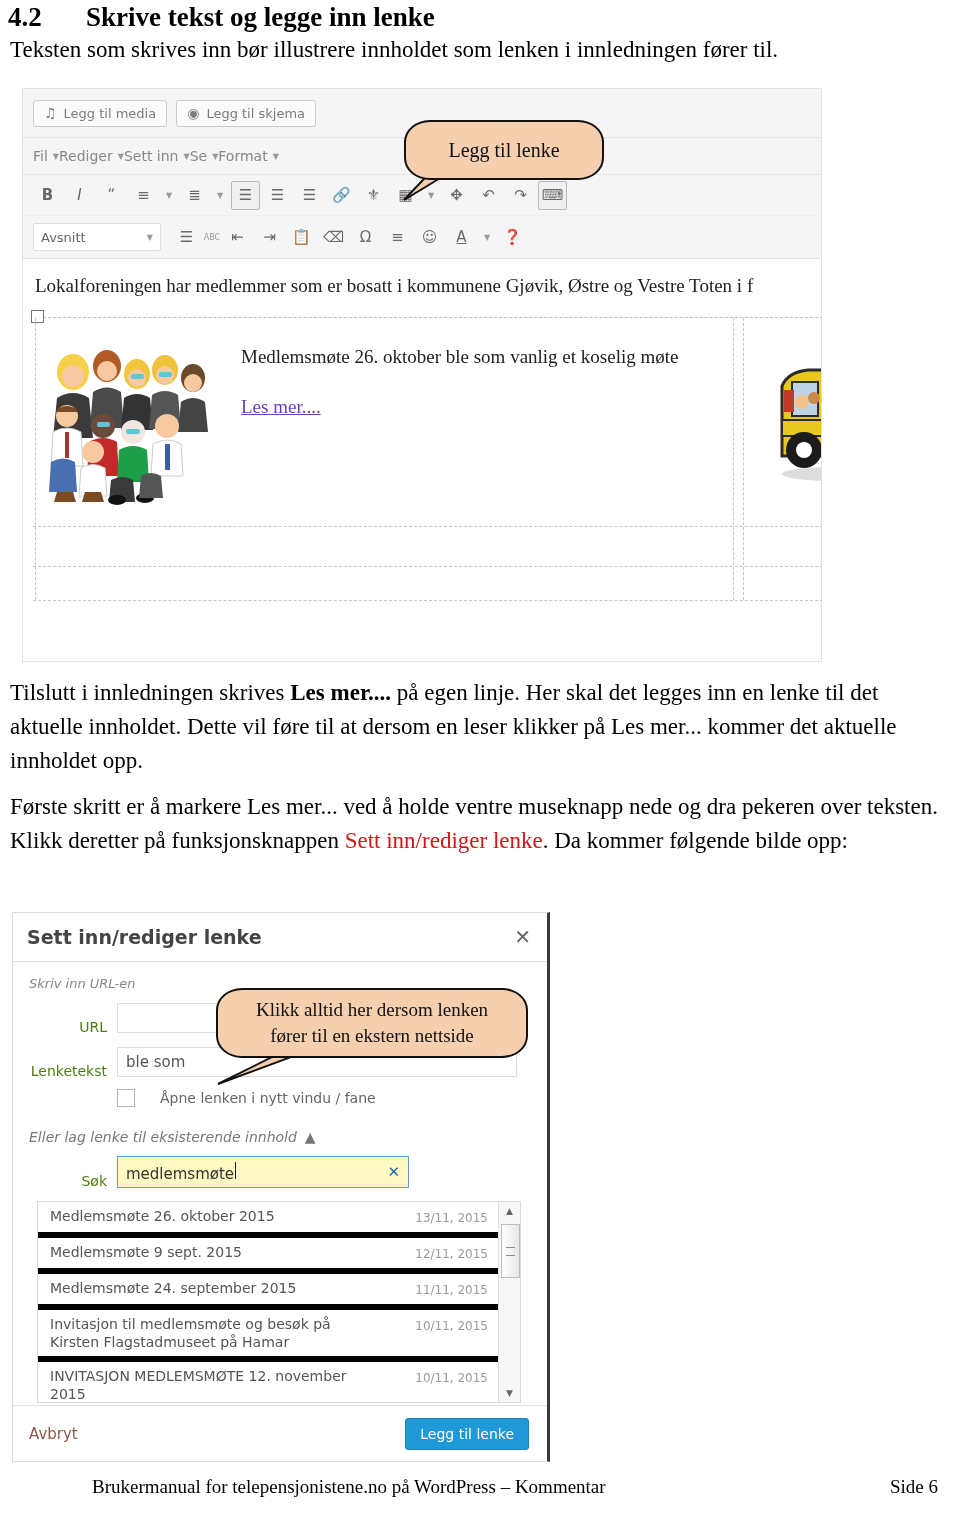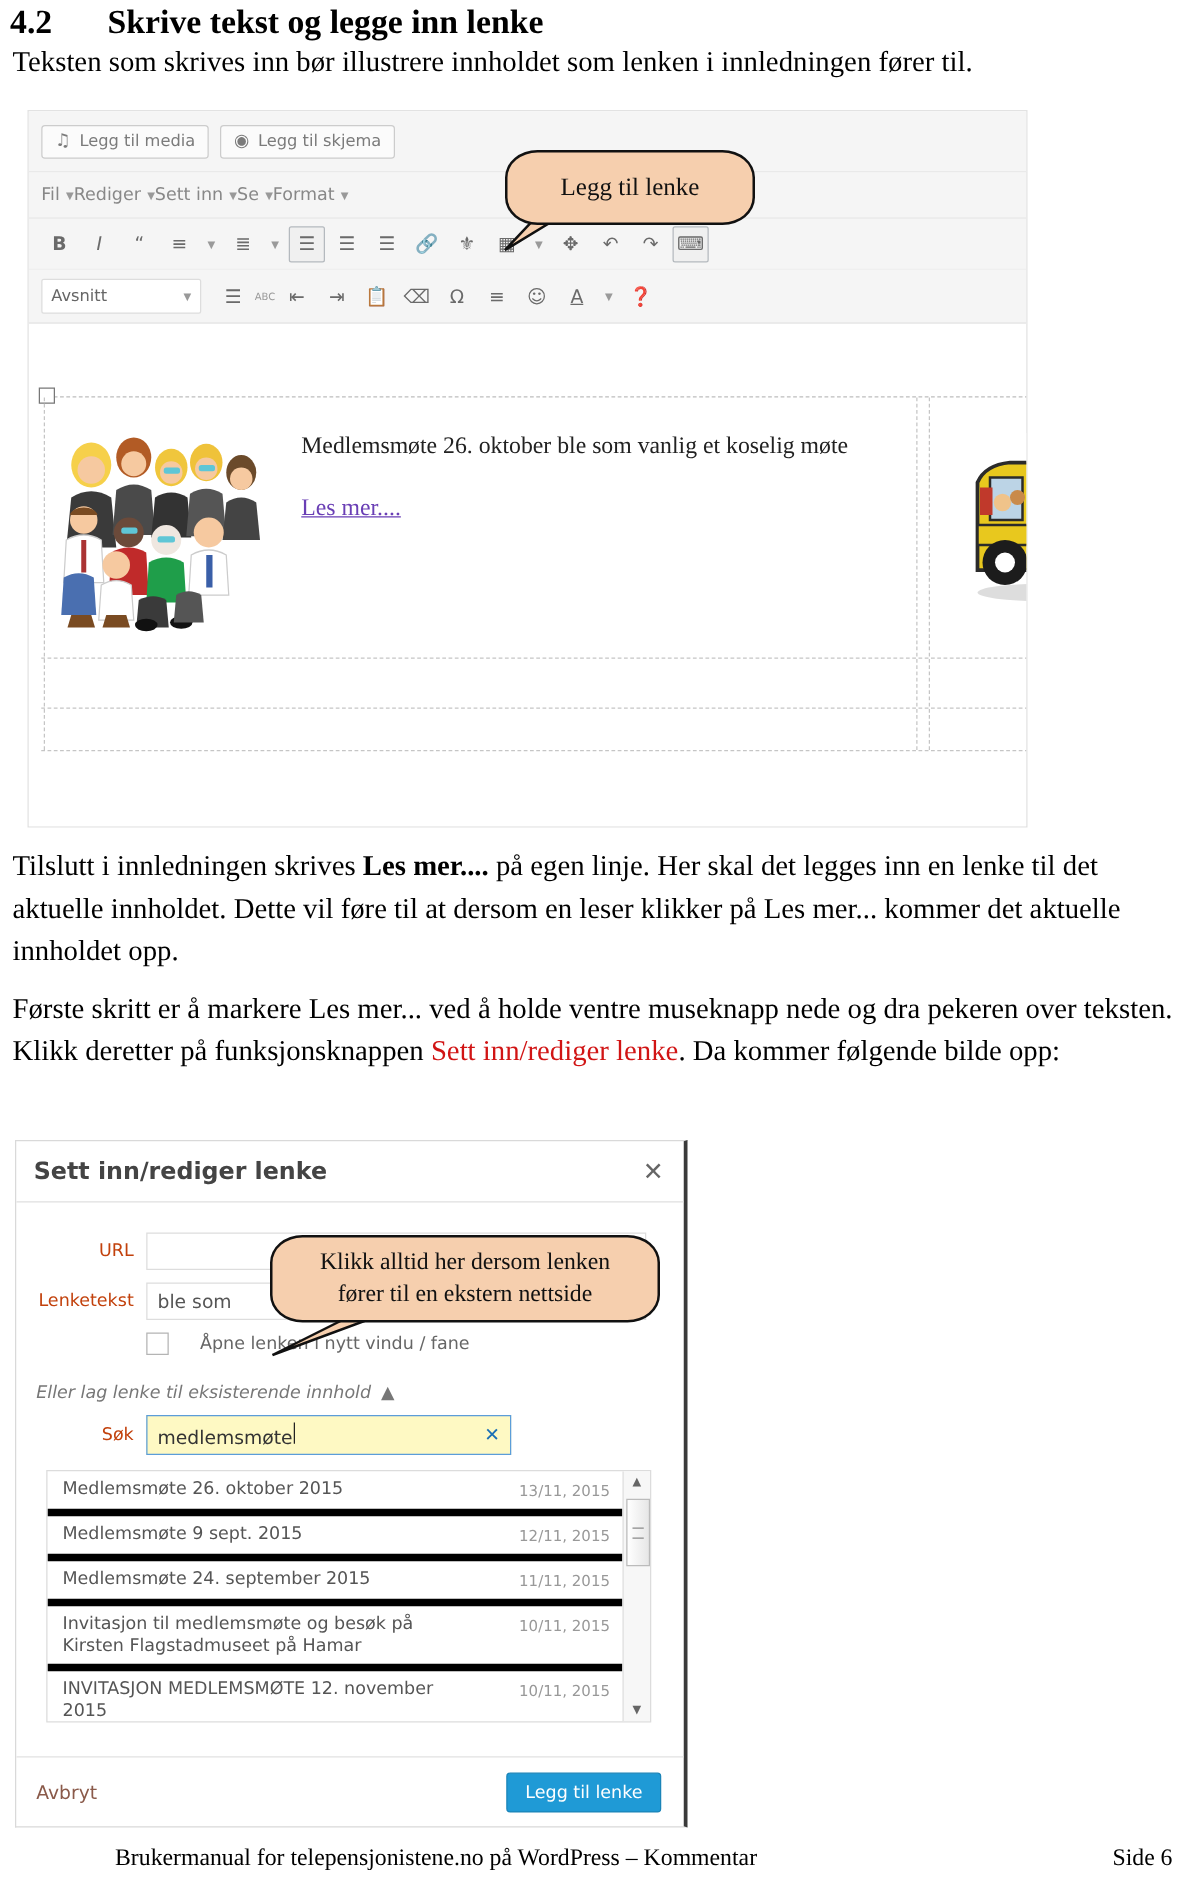--- a/index.html
+++ b/index.html
@@ -134,21 +134,21 @@
   }
   .dlg-head{
     height:48px;border-bottom:1px solid #e0e0e0;display:flex;align-items:center;
     justify-content:space-between;padding:0 16px 0 14px;
   }
   .dlg-title{font-size:19px;color:#444;font-weight:600;}
   .dlg-close{font-size:20px;color:#666;}
   .dlg-body{padding:14px 0 0 0;position:relative;}
   .hint{font-size:13px;color:#888;font-style:italic;padding-left:16px;}
   .frow{display:flex;align-items:center;margin-top:10px;padding-left:16px;}
-  .flabel{width:78px;text-align:right;font-size:14px;color:#c2410c;padding-right:10px;}
+  .flabel{width:78px;text-align:right;font-size:14px;color:#4d7c0f;padding-right:10px;margin-top:18px;}
   .finput{
     height:28px;width:382px;border:1px solid #ddd;background:#fff;
     display:flex;align-items:center;padding:0 8px;font-size:15px;color:#555;
   }
   .chkrow{display:flex;align-items:center;gap:25px;margin-top:10px;padding-left:104px;font-size:14px;color:#666;}
   .chkbox{width:16px;height:16px;border:1px solid #b4b4b4;background:#fff;display:inline-block;}
 
   .orlabel{font-size:14px;color:#777;font-style:italic;padding-left:16px;margin-top:22px;display:flex;gap:8px;align-items:center;}
   .srow{display:flex;align-items:center;margin-top:10px;padding-left:16px;}
   .sinput{
@@ -289,20 +289,21 @@
       <span class="tool">≡</span>
       <span class="tool">☺</span>
       <span class="tool">
           <u>A</u>
         </span>
       <span class="tool sm">▼</span>
       <span class="tool">❓</span>
     </div>
 
     <div class="ed-body">
+      <div class="ed-line1">Lokalforeningen har medlemmer som er bosatt i kommunene Gjøvik, Østre og Vestre Toten i f</div>
 
       <div class="ed-block">
         <div class="ed-handle"></div>
         <div class="dashcol" style="left:2px;"></div>
         <div class="dashcol" style="left:700px;"></div>
         <div class="dashcol" style="left:710px;"></div>
         <div class="dashrow" style="top:208px;"></div>
         <div class="dashrow" style="top:248px;"></div>
         <div class="dashrow" style="top:282px;"></div>
 
@@ -398,20 +399,21 @@
     <span>Første skritt er å markere Les mer... ved å holde ventre museknapp nede og dra pekeren over teksten. Klikk deretter på funksjonsknappen </span><span class="red">Sett inn/rediger lenke</span><span>. Da kommer følgende bilde opp:</span>
   </div>
 
   <div class="dialog">
     <div class="dlg-head">
       <span class="dlg-title">Sett inn/rediger lenke</span>
       <span class="dlg-close">✕</span>
     </div>
 
     <div class="dlg-body">
+      <div class="hint">Skriv inn URL-en</div>
 
       <div class="frow">
         <span class="flabel">URL</span>
         <span class="finput">
             <span></span>
           </span>
       </div>
 
       <div class="frow">
         <span class="flabel">Lenketekst</span>

